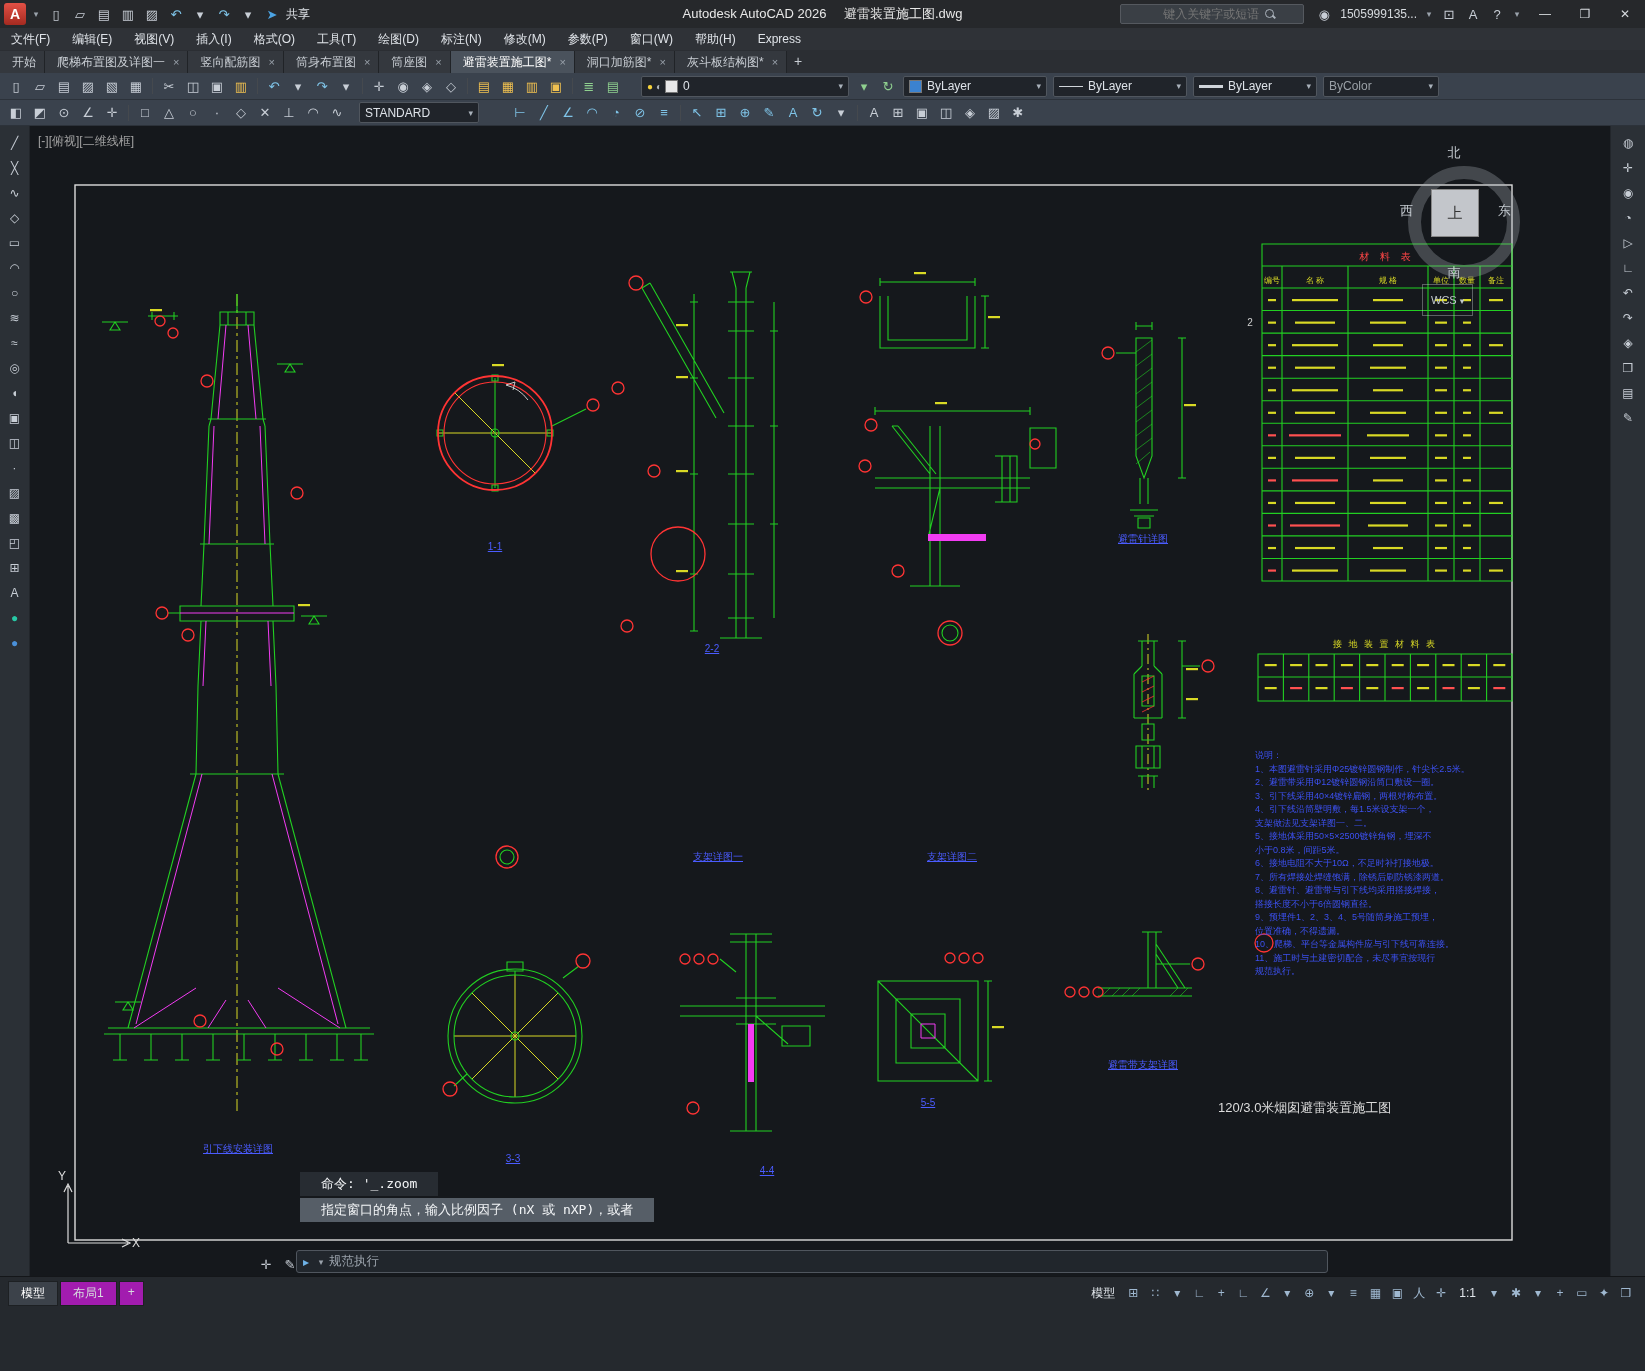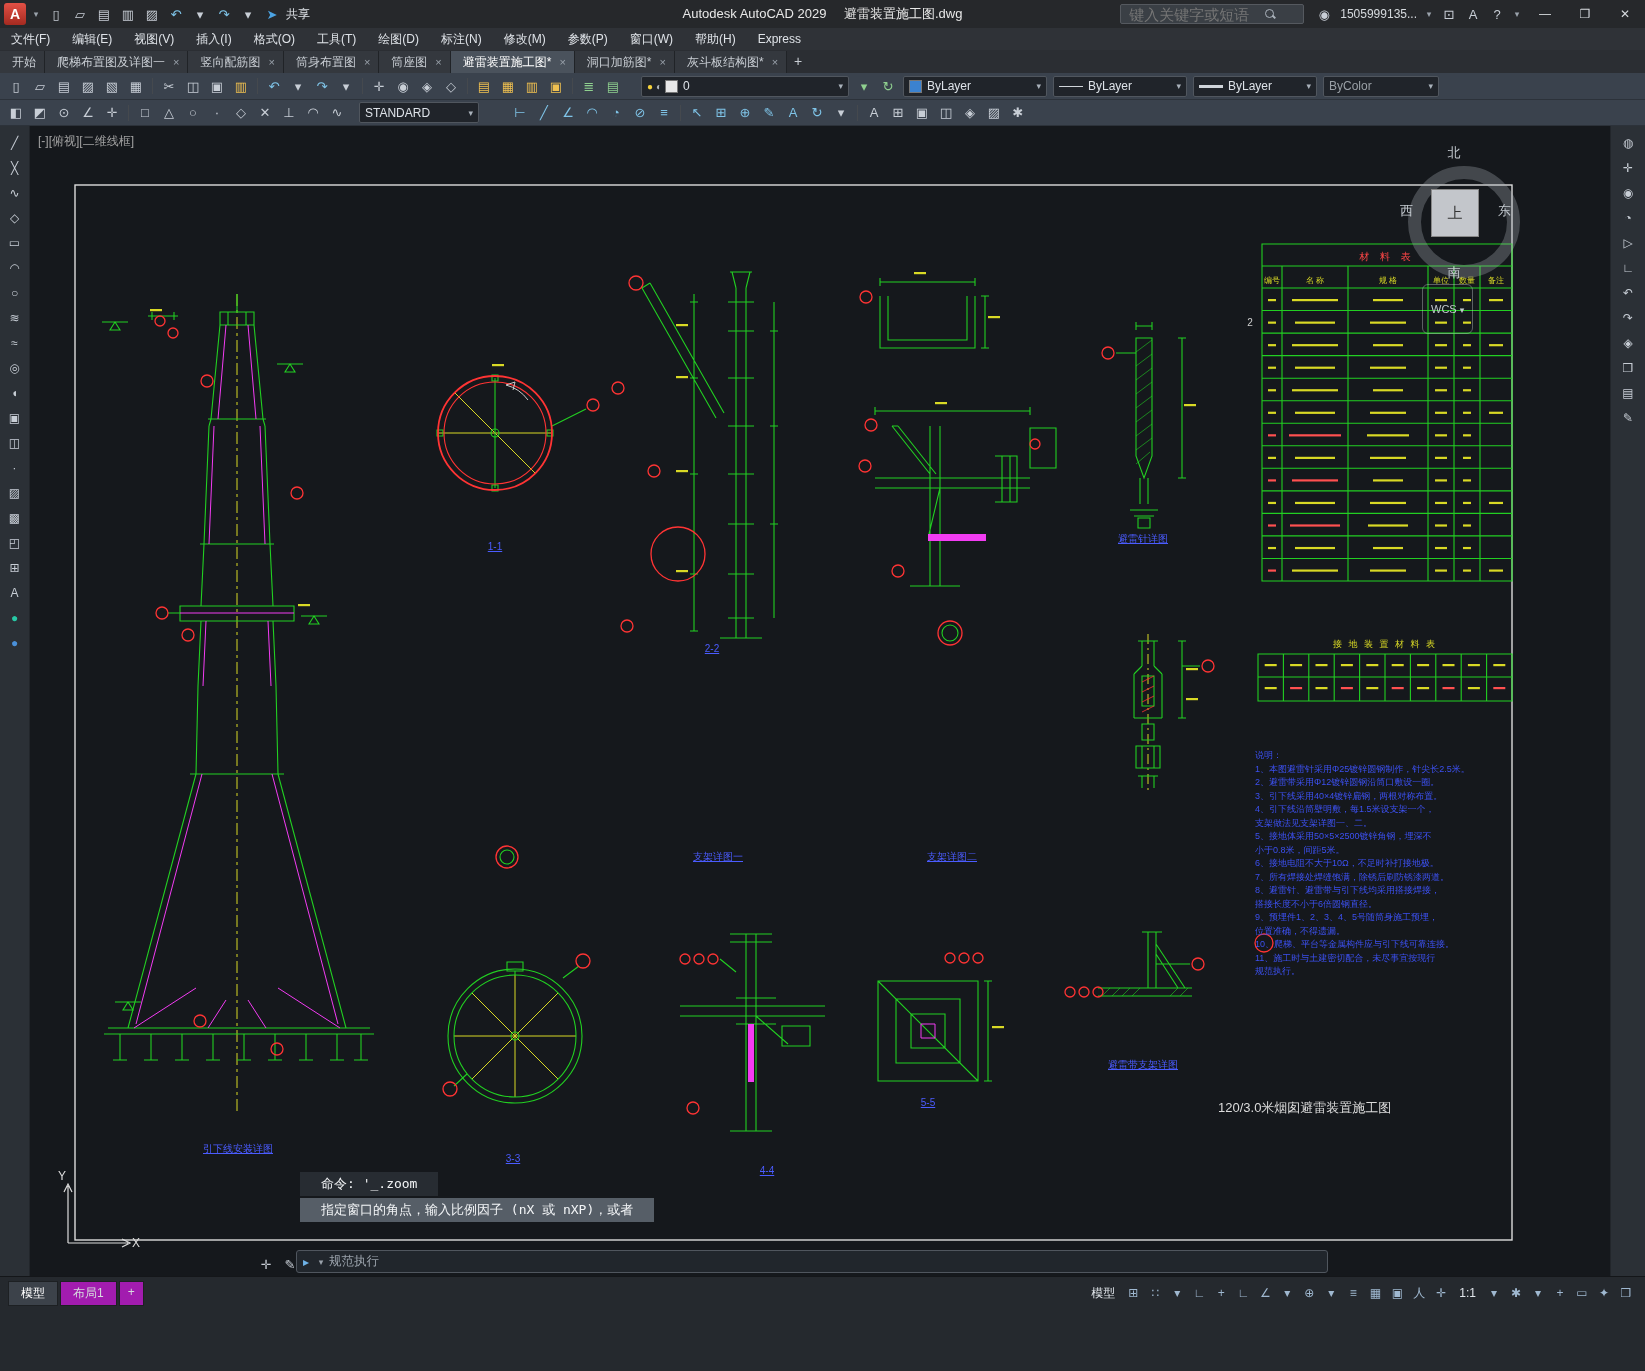--- a/index.html
+++ b/index.html
@@ -8,21 +8,21 @@
   .titlebar{position:absolute;left:0;top:0;width:1645px;height:28px;background:#26282b;display:flex;align-items:center;color:#dfe3e8;font-size:12px;border-bottom:1px solid #1a1c1e;}
   .applogo{width:22px;height:22px;margin:0 2px 0 4px;border-radius:3px;background:linear-gradient(#e25045,#a52a20);color:#fff;font-weight:bold;font-size:14px;display:flex;align-items:center;justify-content:center;}
   .qat{display:flex;align-items:center;}
   .icon{display:inline-flex;align-items:center;justify-content:center;width:22px;height:22px;font-size:13px;color:#c8ced6;margin:0 1px;border-radius:3px;}
   .icon.small{width:14px;font-size:9px;color:#9aa2ab;}
   .sep{display:inline-block;width:1px;height:16px;background:#45494e;margin:0 4px;}
   .apptitle{position:absolute;left:50%;transform:translateX(-50%);white-space:nowrap;color:#e8e8e8;font-size:13px;}
   .apptitle .doc{margin-left:14px;}
   .tb-right{margin-left:auto;display:flex;align-items:center;}
   .searchpill{display:flex;align-items:center;width:170px;height:18px;background:#3a3f45;border:1px solid #55595f;border-radius:2px;padding:0 6px;margin-right:8px;}
-  .searchpill input{background:transparent;border:none;outline:none;color:#9aa2ab;font-size:15px;width:130px;font-family:inherit;}
+  .searchpill input{background:transparent;border:none;outline:none;color:#9aa2ab;font-size:12px;width:130px;font-family:inherit;text-align:right;}
   .mag{position:relative;width:10px;height:10px;margin-left:4px;}
   .mag::before{content:"";position:absolute;left:0;top:0;width:7px;height:7px;border:1.4px solid #aab2bb;border-radius:50%;}
   .mag::after{content:"";position:absolute;left:7px;top:7px;width:4px;height:1.6px;background:#aab2bb;transform:rotate(45deg);}
   .userid{color:#d6dade;margin:0 4px;}
   .winbtn{width:40px;height:27px;display:flex;align-items:center;justify-content:center;color:#d6dade;font-size:12px;}
   
   .menubar{position:absolute;left:0;top:28px;width:1645px;height:22px;background:#2f3237;display:flex;align-items:center;border-bottom:1px solid #26292c;}
   .menu-item{padding:2px 11px;color:#dfe3e8;font-size:12px;}
   
   .ftabs{position:absolute;left:0;top:50px;width:1645px;height:23px;background:#2b2e33;display:flex;}
@@ -51,21 +51,21 @@
   #canvas{position:absolute;left:30px;top:126px;width:1580px;height:1150px;background:#15181c;overflow:hidden;}
   #vplabel{position:absolute;left:8px;top:7px;color:#a3a3a3;font-size:12px;}
   
   .vc{position:absolute;left:1368px;top:16px;width:112px;height:160px;color:#c2c8ce;font-size:13px;}
   .vc .ring{position:absolute;left:10px;top:24px;width:86px;height:86px;border-radius:50%;border:13px solid rgba(175,182,190,.30);box-sizing:content-box;}
   .vc .sq{position:absolute;left:33px;top:47px;width:46px;height:46px;background:rgba(210,214,218,.92);color:#333;display:flex;align-items:center;justify-content:center;font-size:15px;border:1px solid #888;}
   .vc .n{position:absolute;left:56px;top:2px;transform:translateX(-50%);}
   .vc .s{position:absolute;left:56px;top:122px;transform:translateX(-50%);}
   .vc .w{position:absolute;left:2px;top:60px;}
   .vc .e{position:absolute;left:100px;top:60px;}
-  .vc .wcs{position:absolute;left:24px;top:142px;padding:18px 8px;border:1px solid rgba(200,205,210,.4);border-radius:6px;font-size:11px;}
+  .vc .wcs{position:absolute;left:24px;top:142px;padding:9px 8px;border:1px solid rgba(200,205,210,.4);border-radius:0;font-size:11px;}
   
   .cmdline{position:absolute;color:#f2f4f6;font-size:13px;font-family:"DejaVu Sans Mono","Liberation Mono",monospace;padding:3px 21px;white-space:nowrap;}
   #cmd1{left:300px;top:1172px;background:rgba(40,45,52,.95);}
   #cmd2{left:300px;top:1198px;background:rgba(96,104,114,.88);}
   #cmd3{left:300px;top:1224px;background:rgba(96,104,114,.88);}
   #cmdbar{position:absolute;left:296px;top:1250px;width:1032px;height:23px;background:#21262c;border:1px solid #50565e;border-radius:3px;display:flex;align-items:center;padding:0 6px;box-sizing:border-box;}
   #cmdbar .prompt{color:#6fb3e8;font-size:12px;margin-right:4px;}
   #cmdbar .ph{color:#9aa2ab;font-size:12.5px;}
   #cmdtools{position:absolute;left:254px;top:1253px;display:flex;}
   
@@ -94,21 +94,21 @@
         <span class="icon">▥</span>
         <span class="icon">▨</span>
         <span class="icon" style="color: rgb(127, 196, 232);">↶</span>
         <span class="icon">▾</span>
         <span class="icon" style="color: rgb(127, 196, 232);">↷</span>
         <span class="icon">▾</span>
         <span class="icon" style="color: rgb(75, 163, 227);">➤</span>
       </div>
     <span style="font-size:12px;color:#dfe3e8;margin-left:2px;">共享</span>
     <div class="apptitle">
-      <span>Autodesk AutoCAD 2029</span>
+      <span>Autodesk AutoCAD 2026</span>
       <span class="doc">避雷装置施工图.dwg</span>
     </div>
     <div class="tb-right">
       <div class="searchpill">
         <input readonly="" placeholder="键入关键字或短语" style="">
         <span class="mag"></span>
       </div>
       <span class="icon">◉</span>
       <span class="userid">1505999135...</span>
       <span class="icon small">▾</span>

